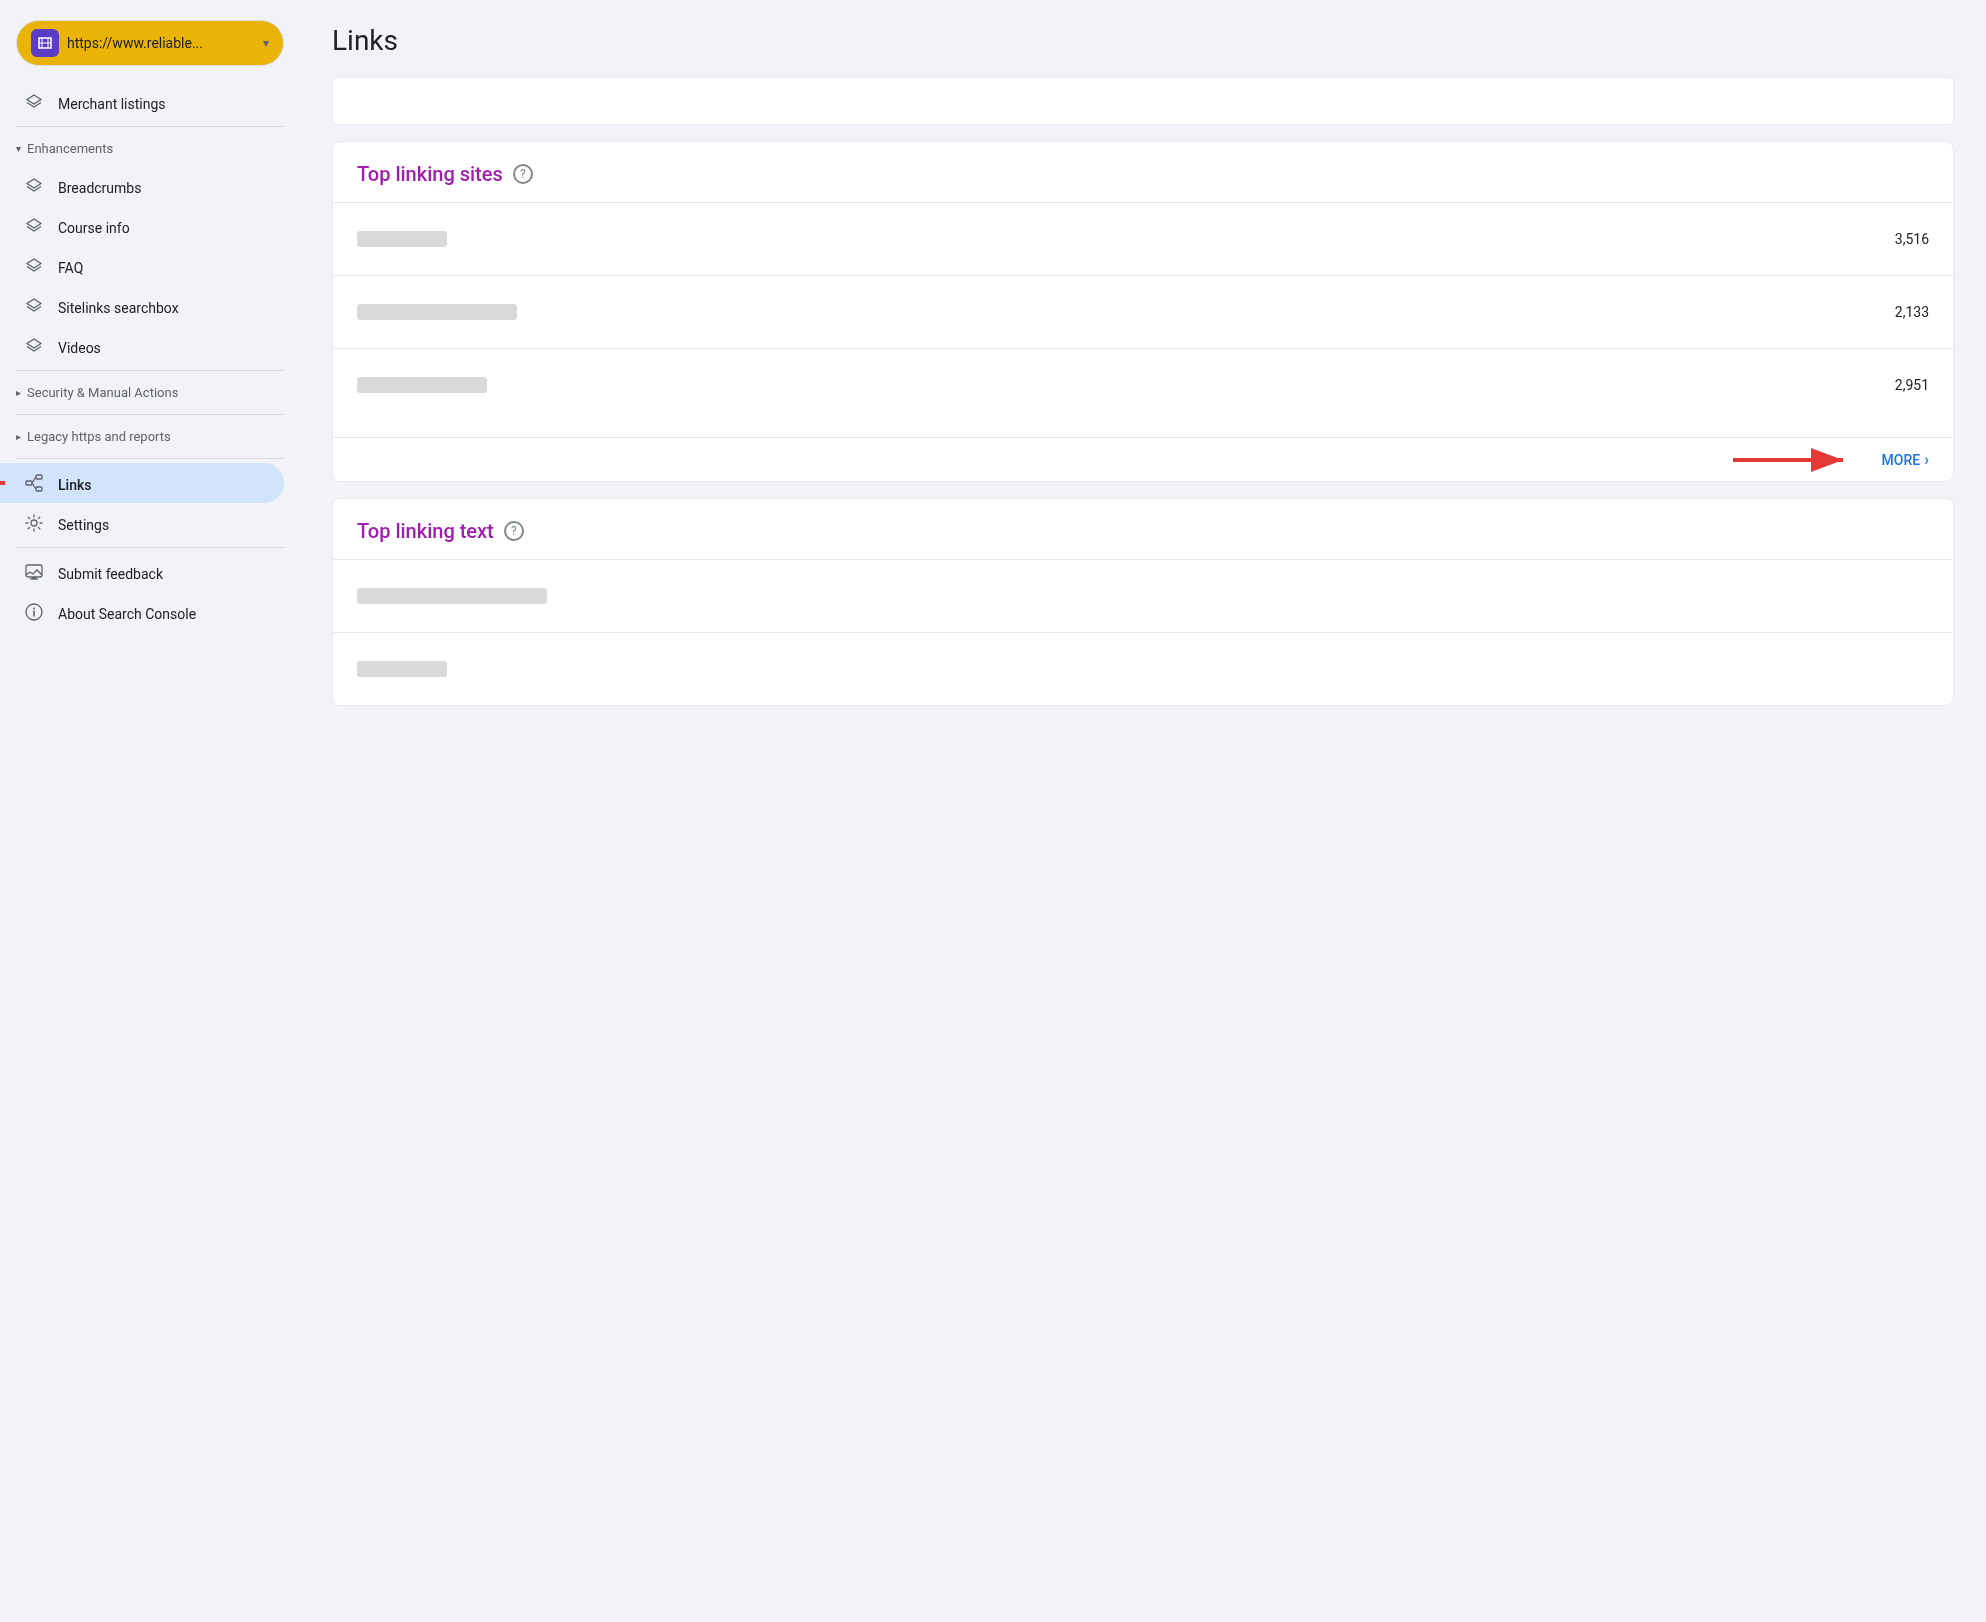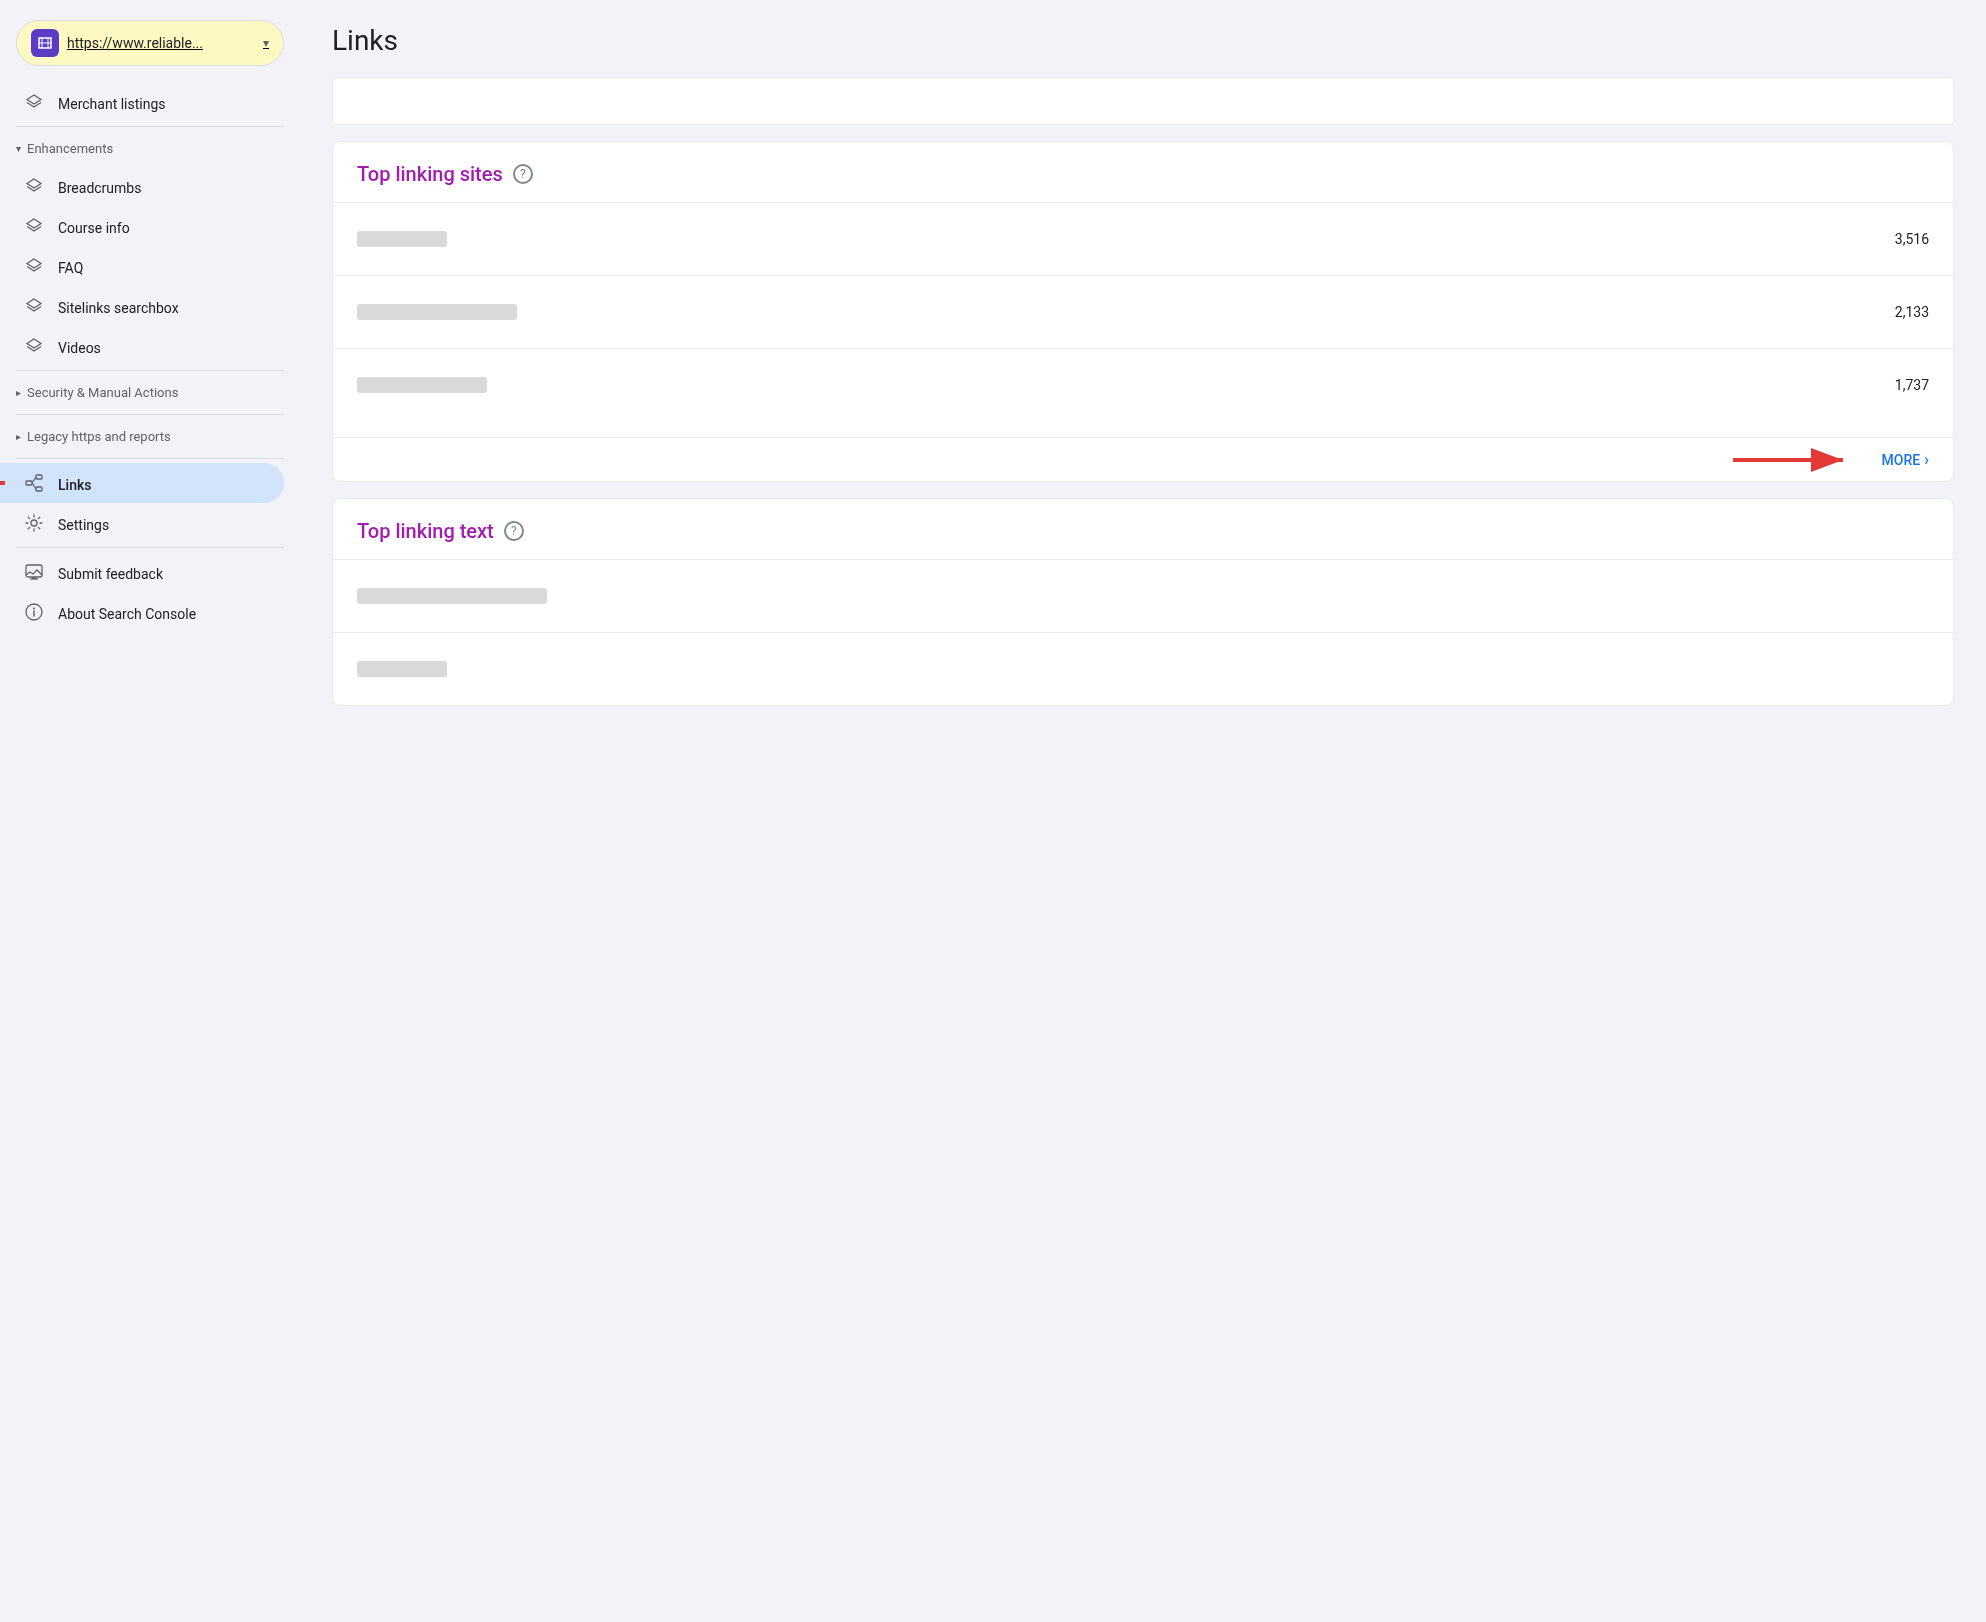--- a/index.html
+++ b/index.html
@@ -20,27 +20,26 @@
       flex-direction: column;
       padding: 12px 0;
       overflow-y: auto;
       border-right: none;
     }
 
     .url-selector {
       display: flex;
       align-items: center;
       margin: 8px 16px 16px 16px;
-      background: #fef9c3;
+      background: #eab308;
       border-radius: 24px;
       padding: 8px 14px;
       gap: 8px;
       border: 1px solid #dadce0;
       cursor: pointer;
-      text-decoration: underline;
     }
     .url-icon {
       width: 28px;
       height: 28px;
       background: #5b3cc4;
       border-radius: 6px;
       display: flex;
       align-items: center;
       justify-content: center;
       color: white;
@@ -390,21 +389,21 @@
       <span class="row-count">3,516</span>
     </div>
 
     <div class="table-row">
       <div class="blurred-bar" style="width:160px;"></div>
       <span class="row-count">2,133</span>
     </div>
 
     <div class="table-row">
       <div class="blurred-bar" style="width:130px;"></div>
-      <span class="row-count">1,737</span>
+      <span class="row-count">2,951</span>
     </div>
 
 
 
     <div class="more-link-row" style="position:relative;margin-top:16px;">
 
       <svg style="position:absolute; right:100px; top:50%; transform:translateY(-50%); pointer-events:none;" width="120" height="40" viewBox="0 0 120 40">
         <defs>
           <marker id="arrowhead-right" markerWidth="8" markerHeight="6" refX="8" refY="3" orient="auto">
             <polygon points="0 0, 8 3, 0 6" fill="#e53935"></polygon>

